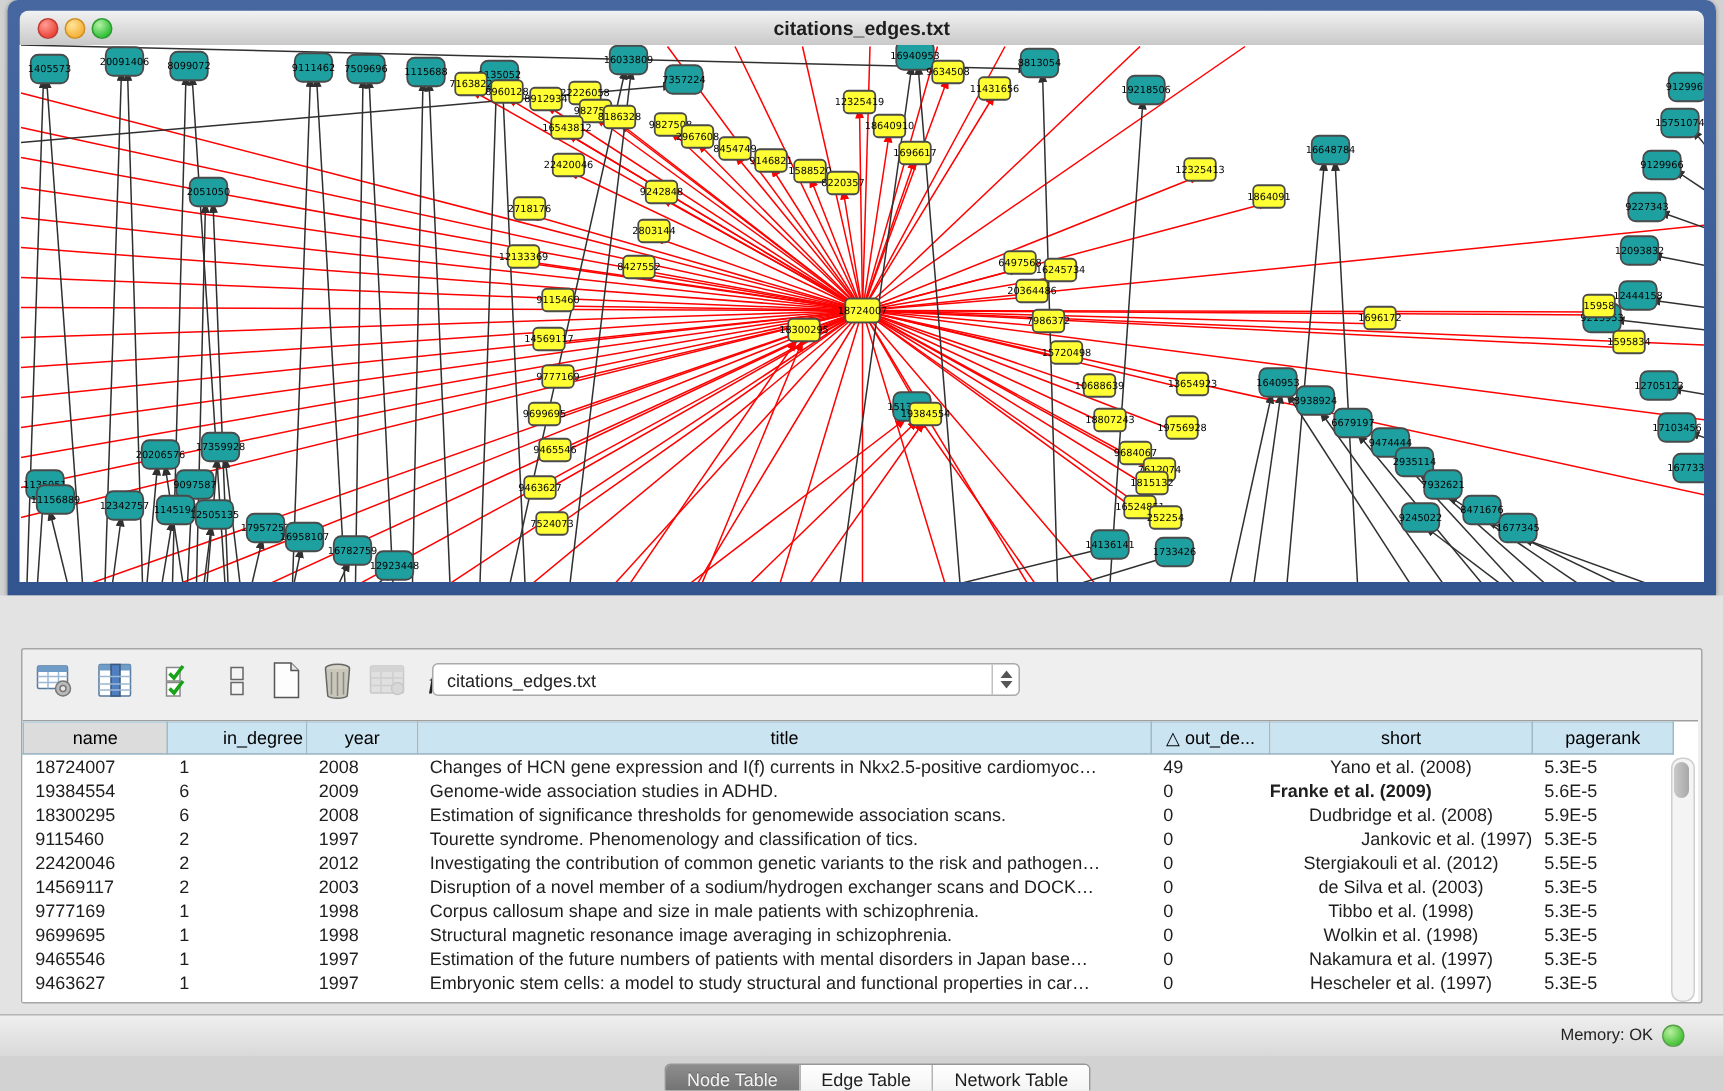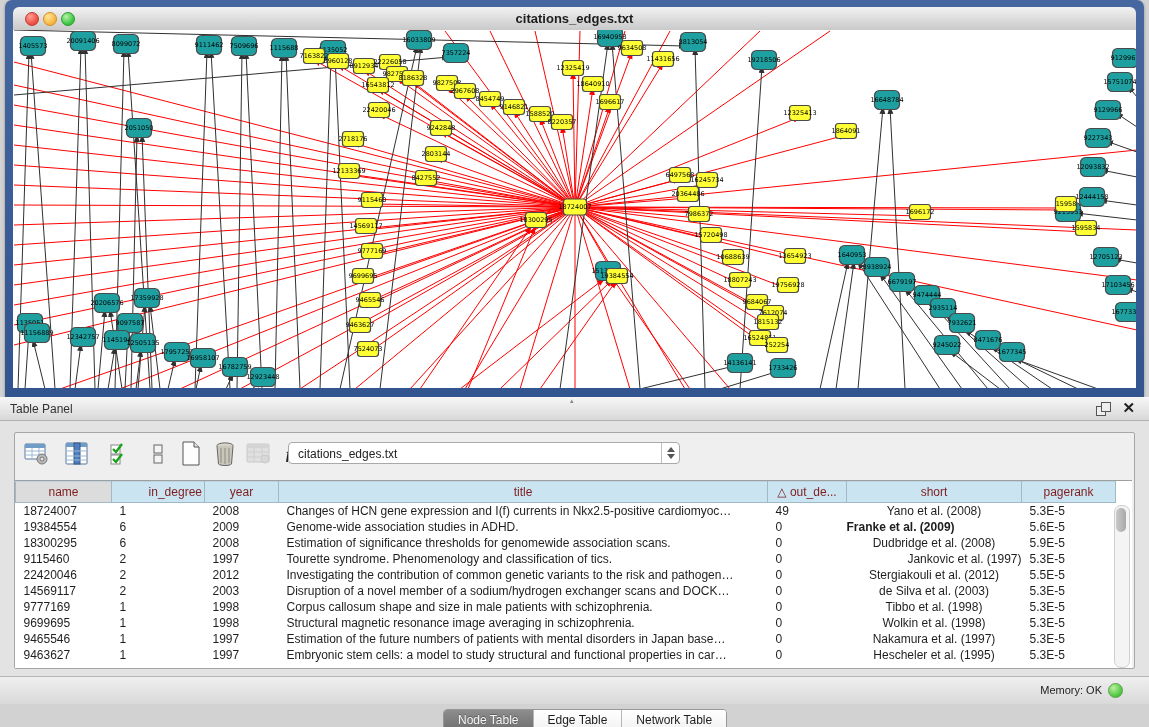--- a/index.html
+++ b/index.html
@@ -69,21 +69,21 @@
   }
   .tri-up{width:0;height:0;border-left:4px solid transparent;border-right:4px solid transparent;border-bottom:5px solid #555;margin-bottom:2px;}
   .tri-dn{width:0;height:0;border-left:4px solid transparent;border-right:4px solid transparent;border-top:5px solid #555;}
   
   #grid-wrap{
     position:absolute;left:0;top:47px;width:1117px;height:187px;
     background:#ffffff;border-top:1px solid #9f9f9f;
   }
   #grid{border-collapse:collapse;table-layout:fixed;width:1081px;}
   #grid th{
-    height:21px;font-size:12px;font-weight:normal;color:#7f1d1d;
+    height:21px;font-size:12px;font-weight:normal;color:#000000;
     background:#cbe4f2;border:1px solid #9fb9c6;border-top:1px solid #b9d3e0;
     overflow:hidden;white-space:nowrap;text-align:center;padding:0 2px;box-sizing:border-box;
   }
   #grid td{
     height:16px;font-size:12px;color:#1e1e1e;
     padding:0 0 0 8px;overflow:hidden;white-space:nowrap;box-sizing:border-box;
   }
   #vscroll{
     position:absolute;right:2px;top:24px;width:14px;height:161px;
     background:#f4f4f4;border:1px solid #cfcfcf;border-radius:7px;
@@ -699,29 +699,20 @@
         </g>
         <g>
           <rect x="563.5" y="199" width="23" height="16" rx="3" fill="#ffff33" stroke="#4a4a4a" stroke-width="1.2"></rect>
           <text x="575" y="209" text-anchor="middle" font-size="6.5" font-family="&quot;DejaVu Sans&quot;,sans-serif" fill="#000">18724007</text>
         </g>
       </svg>
   </div>
 </div>
 
 <div id="table-panel">
-  <div id="tp-header">
-    <span id="tp-split-grip">▴</span>
-    <span id="tp-title">Table Panel</span>
-    <span id="tp-float">
-        <span class="sq1"></span>
-        <span class="sq2"></span>
-      </span>
-    <span id="tp-close">✕</span>
-  </div>
 
   <div id="tp-box">
     <div id="tp-toolbar">
         <span class="tbicon" style="left: 268px;">
           <svg width="26" height="22">
             <text x="2" y="16" font-family="Liberation Serif,serif" font-style="italic" font-weight="bold" font-size="14" fill="#222">f</text>
             <text x="8" y="15" font-family="Liberation Serif,serif" font-style="italic" font-size="10" fill="#222">(x)</text>
           </svg>
         </span>
         <span class="tbicon" style="left: 230px;">
@@ -880,21 +871,21 @@
               <td>0</td>
               <td style="text-align: center; padding-left: 0px;">Nakamura et al. (1997)</td>
               <td>5.3E-5</td>
             </tr>
             <tr>
               <td>9463627</td>
               <td>1</td>
               <td>1997</td>
               <td>Embryonic stem cells: a model to study structural and functional properties in car…</td>
               <td>0</td>
-              <td style="text-align: center; padding-left: 0px;">Hescheler et al. (1995)</td>
+              <td style="text-align: center; padding-left: 0px;">Hescheler et al. (1997)</td>
               <td>5.3E-5</td>
             </tr>
           </tbody>
         </table>
       <div id="vscroll">
         <div id="vthumb"></div>
       </div>
     </div>
 
     <div id="tabs">

